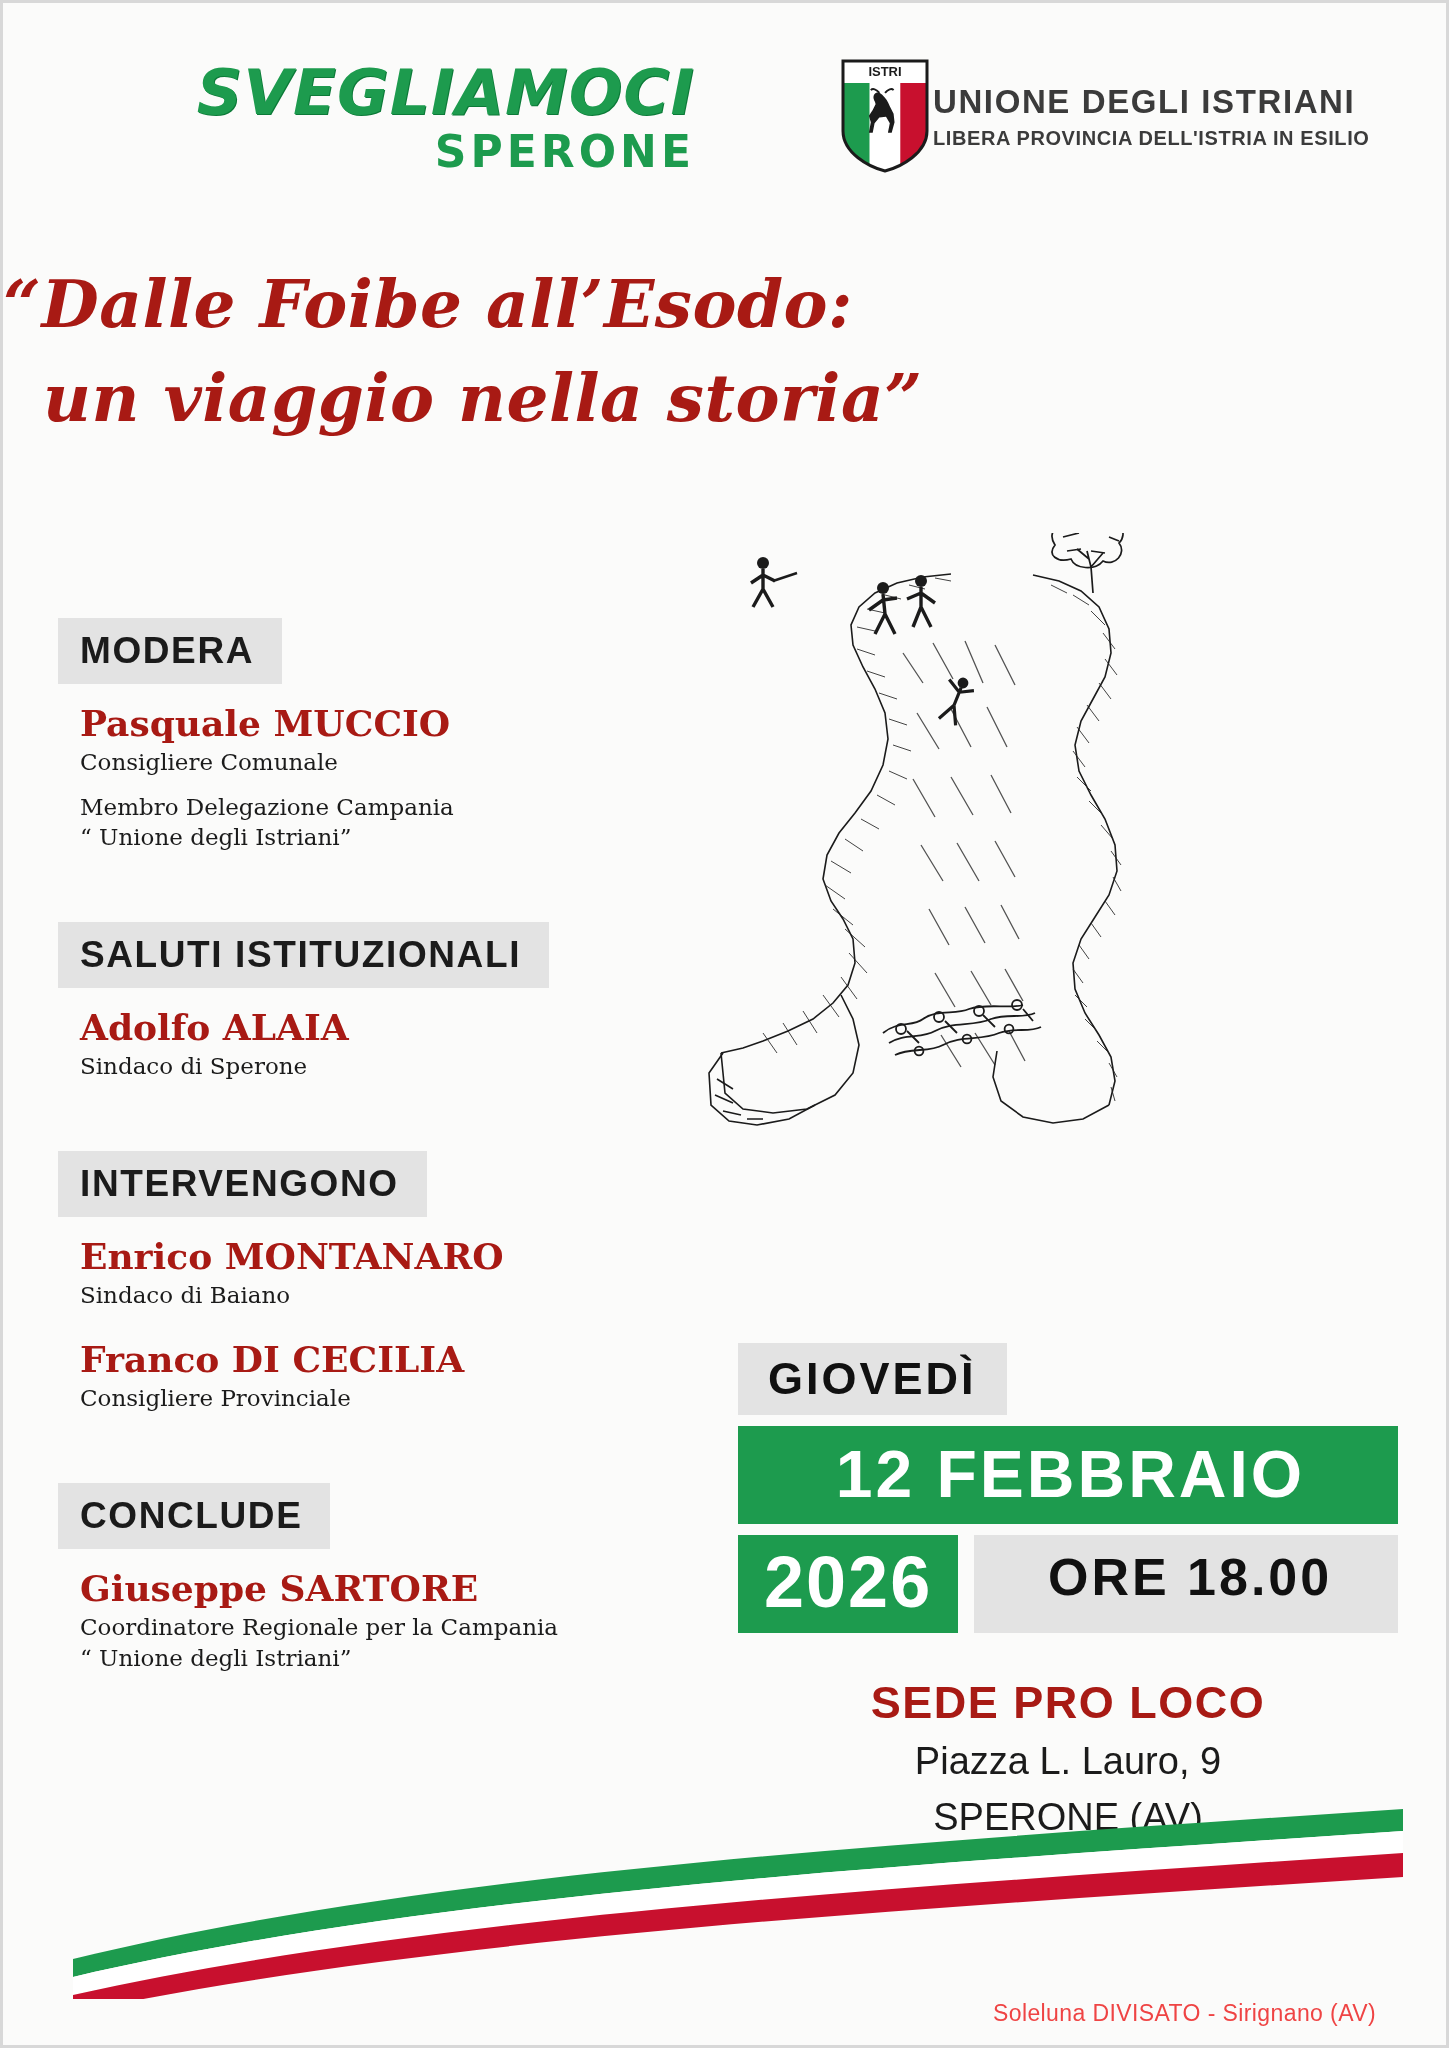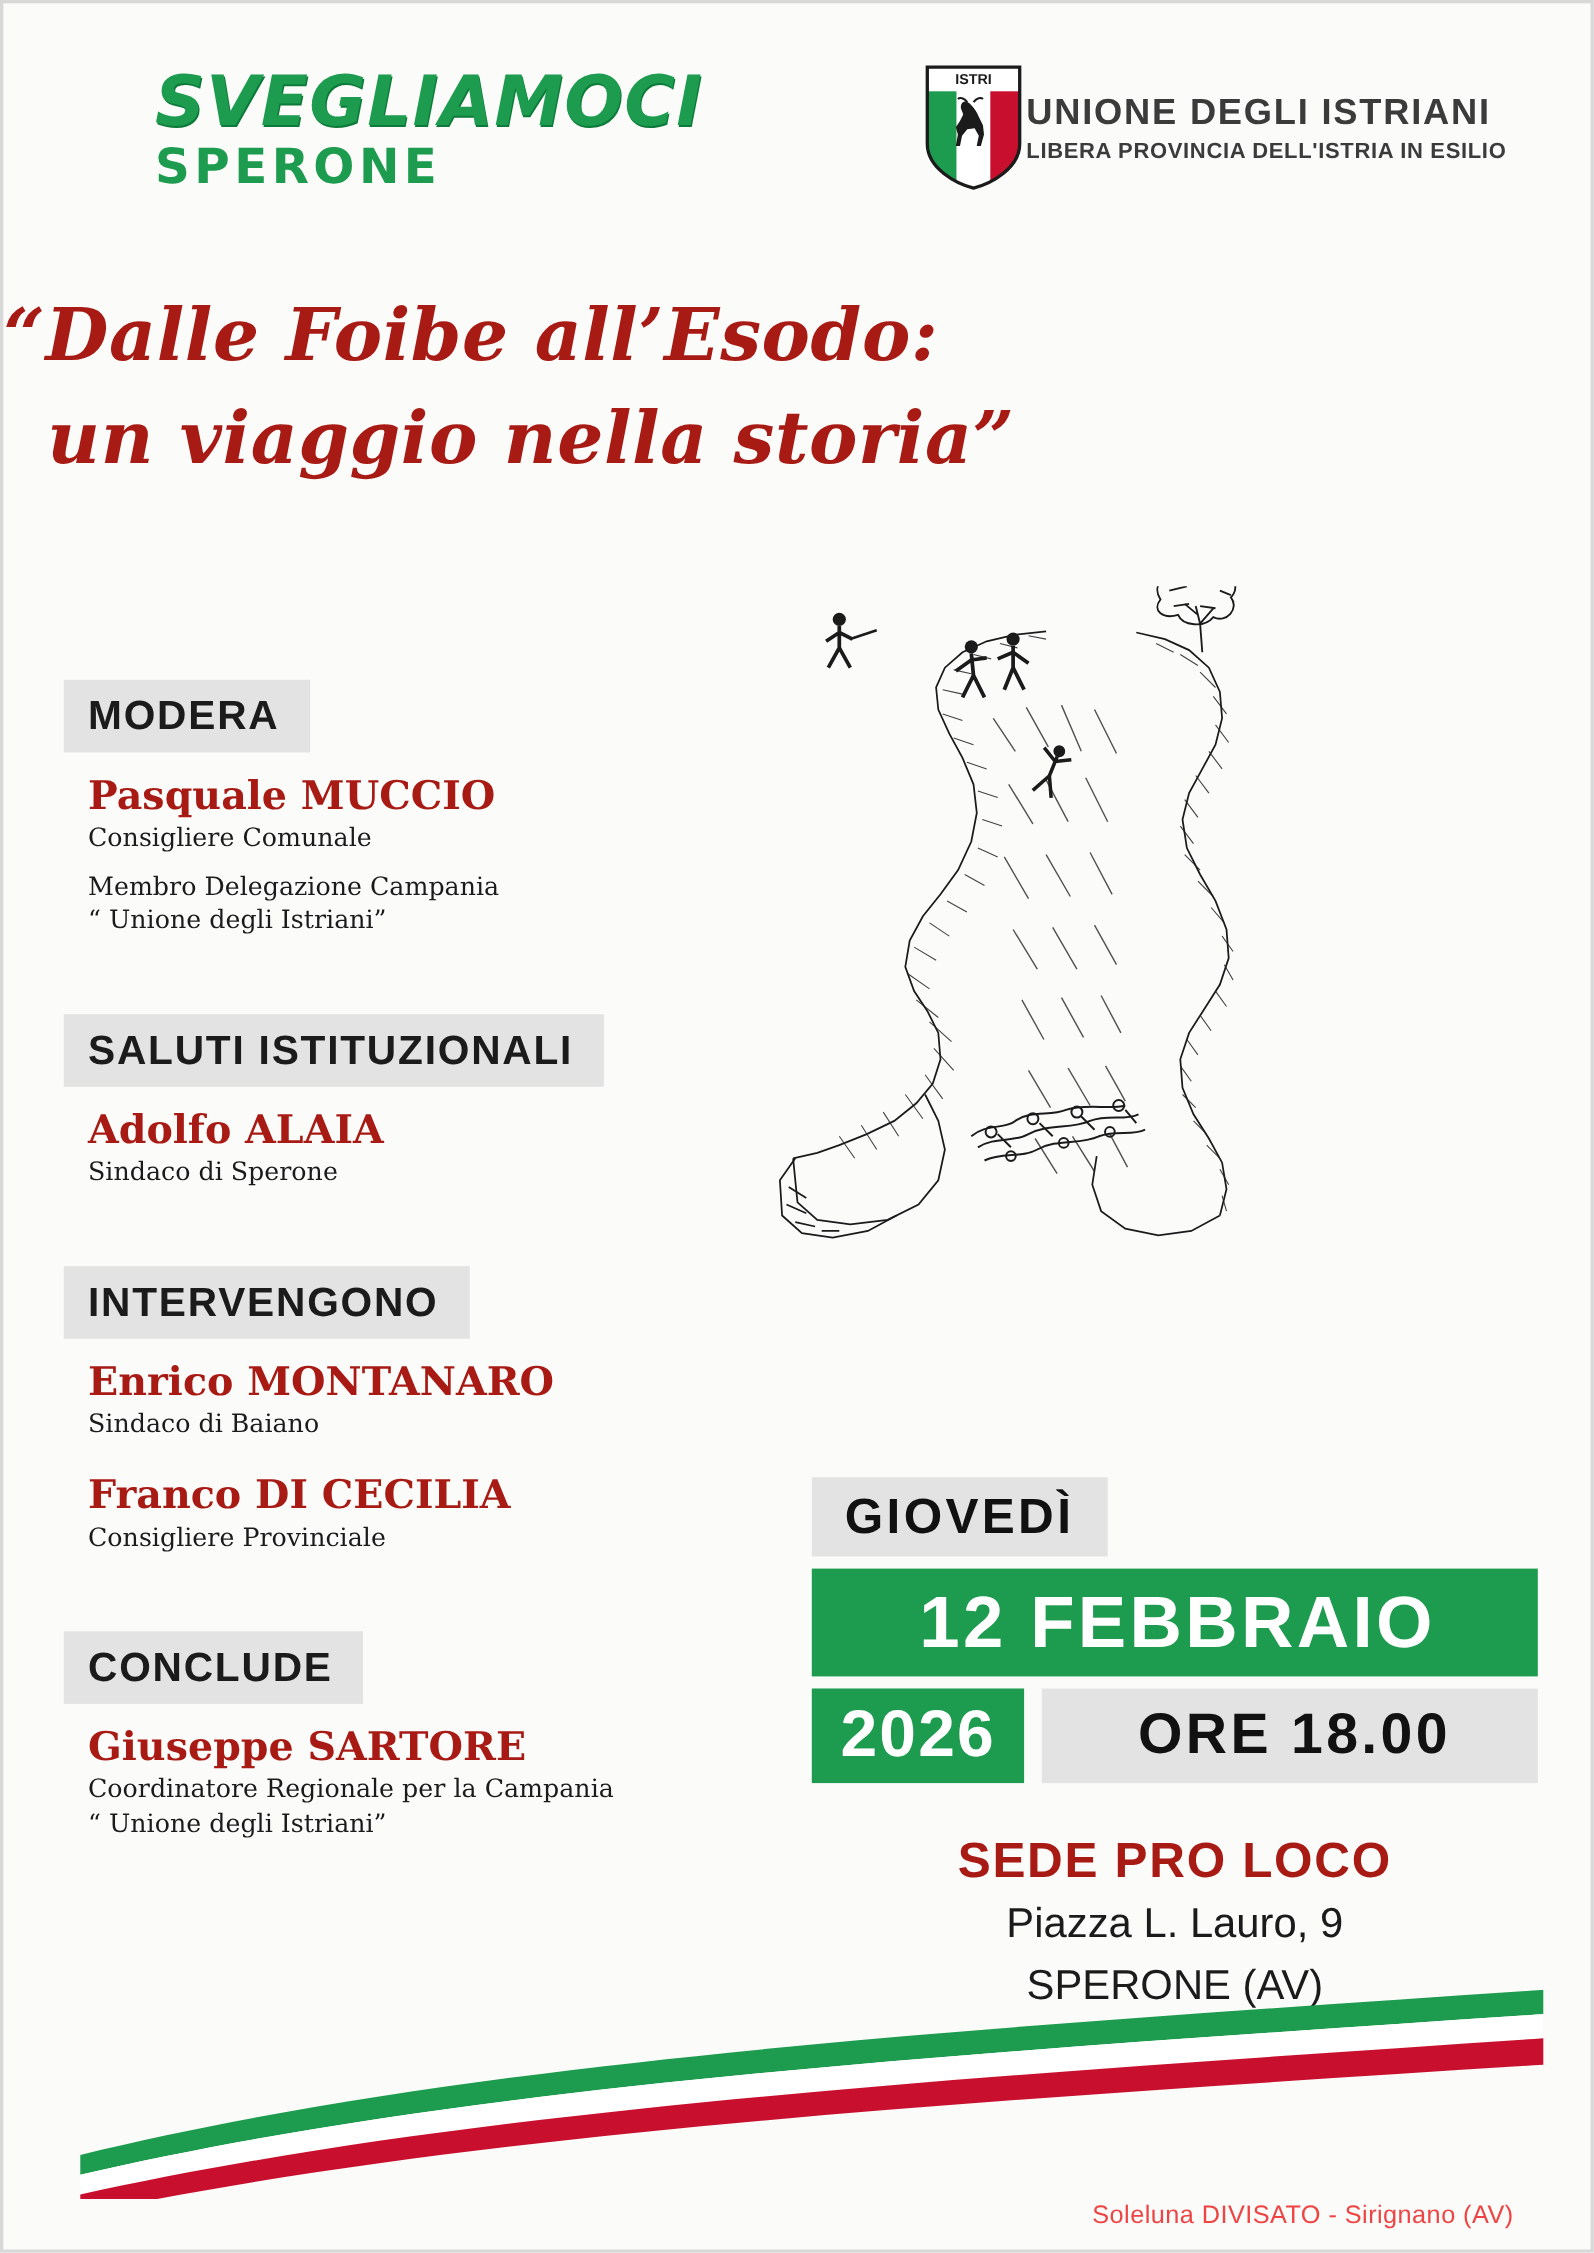--- a/index.html
+++ b/index.html
@@ -26,24 +26,24 @@
 
   
   .header {
     position: absolute;
     left: 0; top: 48px;
     width: 100%;
     height: 160px;
   }
   .logo-sveg {
     position: absolute;
-    left: 138px;
+    left: 122px;
     top: 10px;
     width: 570px;
-    text-align: left;
+    text-align: right;
   }
   .logo-sveg .l1 {
     font-family: "DejaVu Sans", sans-serif;
     font-weight: bold;
     font-style: italic;
     font-size: 63px;
     letter-spacing: 1px;
     color: #1d9b4e;
     line-height: 1.0;
     text-shadow: 1px 1px 0 #0c7a38;
@@ -184,21 +184,21 @@
   .row2 {
     margin-top: 11px;
     display: flex;
     gap: 16px;
   }
   .anno {
     background: #1d9b4e;
     color: #ffffff;
     font-family: "Liberation Sans", sans-serif;
     font-weight: bold;
-    font-size: 60px;
+    font-size: 72px;
     letter-spacing: 2px;
     padding: 6px 26px 10px 26px;
   }
   .ore {
     background: #e3e3e3;
     color: #111;
     font-family: "Liberation Sans", sans-serif;
     font-weight: bold;
     font-size: 52px;
     letter-spacing: 3px;

